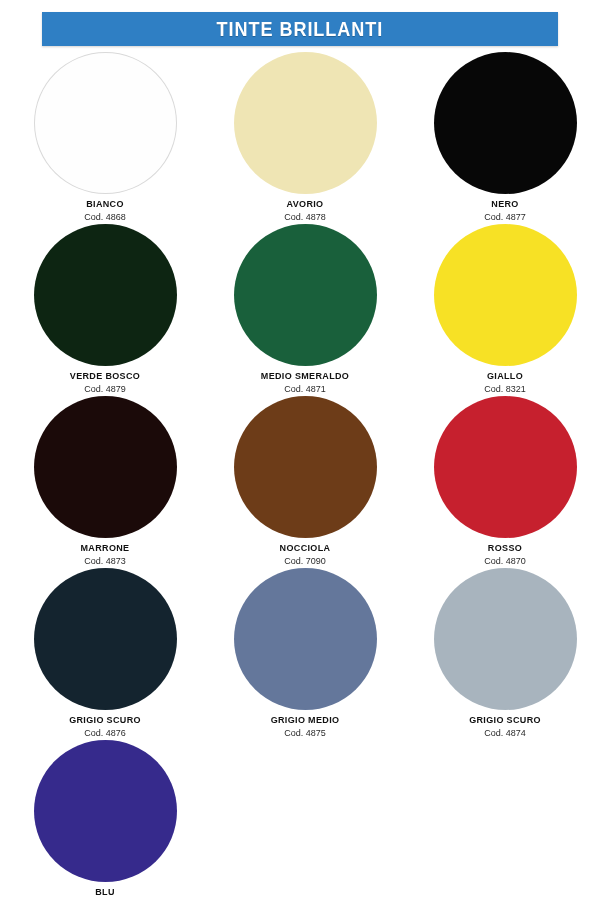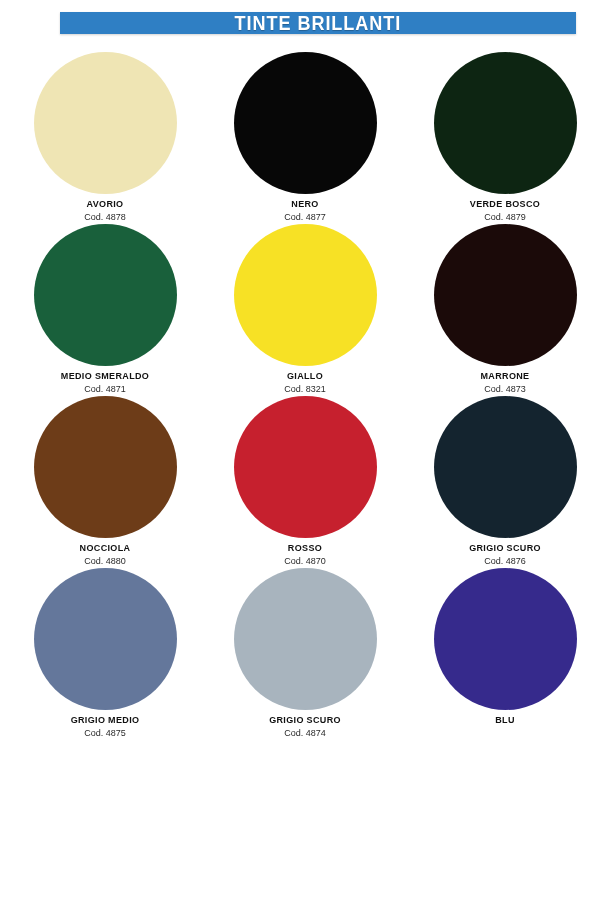--- a/index.html
+++ b/index.html
@@ -14,27 +14,26 @@
     overflow: hidden;
     position: relative;
   }
 
   
   .page-header {
     position: absolute;
     left: 42px;
     top: 12px;
     width: 516px;
-    height: 22px;
+    height: 34px;
     background: #2f7fc4;
     display: flex;
     align-items: center;
     justify-content: center;
     box-shadow: 0 1px 2px rgba(0,0,0,0.18);
-    margin-left: 18px;
   }
   .page-header .title {
     color: #ffffff;
     font-size: 21px;
     font-weight: bold;
     letter-spacing: 1.1px;
     transform: scaleX(0.86);
     white-space: nowrap;
     text-shadow: 0 1px 1px rgba(0,0,0,0.25);
   }
@@ -91,20 +90,27 @@
 </head>
 <body style="background: rgb(255, 255, 255);">
 
 <div class="page-header">
   <span class="title">TINTE BRILLANTI</span>
 </div>
 
 <div class="swatch-grid">
     <div class="swatch-cell">
       <div class="swatch-disc-wrap">
+        <div class="swatch-disc outlined" style="background: rgb(254, 254, 254);"></div>
+      </div>
+      <div class="swatch-name">BIANCO</div>
+      <div class="swatch-code">Cod. 4868</div>
+    </div>
+    <div class="swatch-cell">
+      <div class="swatch-disc-wrap">
         <div class="swatch-disc" style="background: rgb(239, 229, 180);"></div>
       </div>
       <div class="swatch-name">AVORIO</div>
       <div class="swatch-code">Cod. 4878</div>
     </div>
     <div class="swatch-cell">
       <div class="swatch-disc-wrap">
         <div class="swatch-disc" style="background: rgb(7, 7, 7);"></div>
       </div>
       <div class="swatch-name">NERO</div>
@@ -136,21 +142,21 @@
         <div class="swatch-disc" style="background: rgb(27, 10, 9);"></div>
       </div>
       <div class="swatch-name">MARRONE</div>
       <div class="swatch-code">Cod. 4873</div>
     </div>
     <div class="swatch-cell">
       <div class="swatch-disc-wrap">
         <div class="swatch-disc" style="background: rgb(109, 60, 24);"></div>
       </div>
       <div class="swatch-name">NOCCIOLA</div>
-      <div class="swatch-code">Cod. 4880</div>
+      <div class="swatch-code">Cod. 7090</div>
     </div>
     <div class="swatch-cell">
       <div class="swatch-disc-wrap">
         <div class="swatch-disc" style="background: rgb(198, 32, 46);"></div>
       </div>
       <div class="swatch-name">ROSSO</div>
       <div class="swatch-code">Cod. 4870</div>
     </div>
     <div class="swatch-cell">
       <div class="swatch-disc-wrap">

